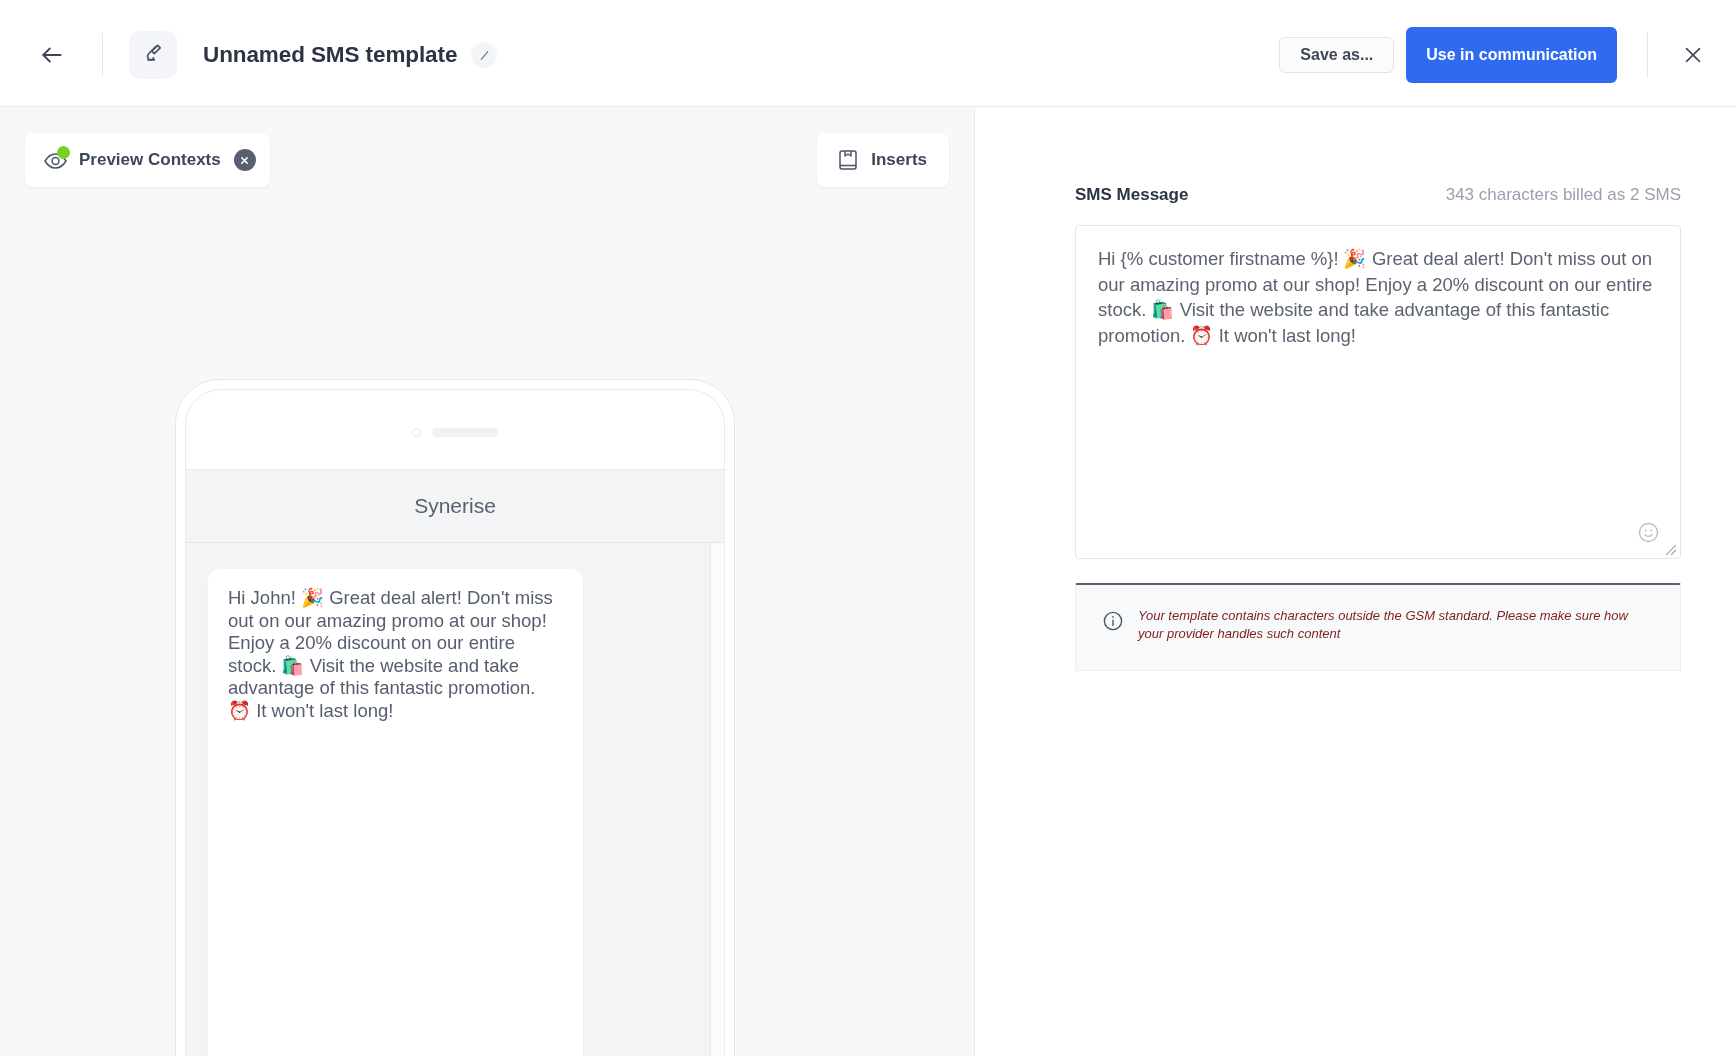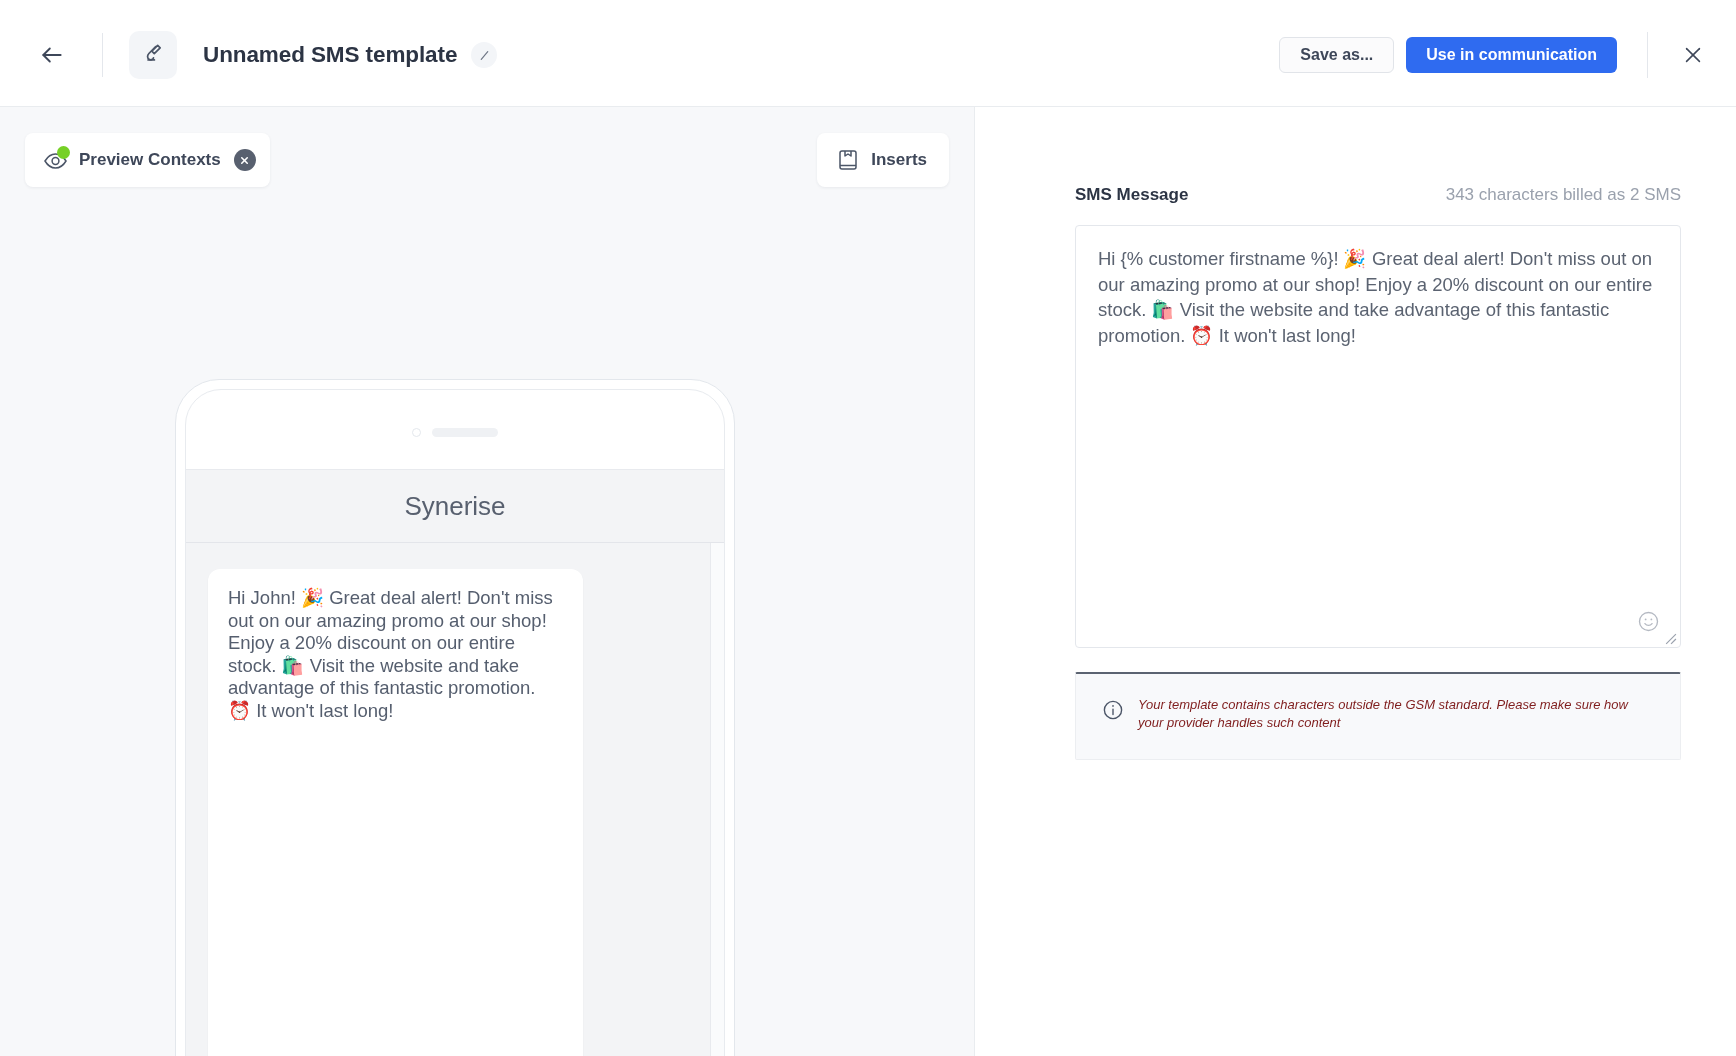--- a/index.html
+++ b/index.html
@@ -44,21 +44,21 @@
     cursor: pointer; color: #6e7685; flex: none;
   }
   .topbar-right { margin-left: auto; display: flex; align-items: center; }
   .btn-secondary {
     height: 36px; padding: 0 20px;
     background: #fbfbfc; border: 1px solid #e1e4e9; border-radius: 6px;
     font-size: 16px; font-weight: bold; color: #3e4759;
     font-family: inherit; cursor: pointer; white-space: nowrap;
   }
   .btn-primary {
-    height: 36px; padding: 0 20px; margin-left: 12px;
+    height: 56px; padding: 0 20px; margin-left: 12px;
     background: #2f6bf0; border: none; border-radius: 6px;
     font-size: 16px; font-weight: bold; color: #ffffff;
     font-family: inherit; cursor: pointer; white-space: nowrap;
   }
   .vdiv2 { width: 1px; height: 46px; background: #e4e7ec; margin: 0 28px 0 30px; }
   .close-btn {
     width: 34px; height: 34px; display: flex; align-items: center; justify-content: center;
     cursor: pointer; color: #3e4759;
   }
 
@@ -121,21 +121,21 @@
   .cam { width: 9px; height: 9px; border-radius: 50%; border: 1px solid #e4e8ed; }
   .speaker { width: 66px; height: 9px; border-radius: 5px; background: #eff1f4; }
   .sms-header {
     margin: 32px 0 0 0;
     height: 74px;
     background: #f3f4f6;
     border-top: 1px solid #e8eaee;
     border-bottom: 1px solid #e3e5ea;
     display: flex; align-items: center; justify-content: center;
   }
-  .sms-header-title { font-size: 26px; color: #58606f; }
+  .sms-header-title { font-size: 21px; color: #58606f; }
   .sms-body {
     background: #f3f4f6;
     height: 100%;
     padding: 26px 22px 0 22px;
     display: flex;
     position: relative;
   }
   .bubble {
     background: #ffffff;
     border-radius: 12px;
@@ -156,21 +156,21 @@
   .field-head {
     display: flex; align-items: baseline; justify-content: space-between;
     margin-bottom: 20px;
   }
   .field-label { font-size: 17px; font-weight: bold; color: #2c3444; }
   .char-count { font-size: 17px; color: #9aa1ad; }
   .ta-wrap {
     position: relative;
     border: 1px solid #e4e7ec;
     border-radius: 4px;
-    height: 423px;
+    height: 334px;
     background: #ffffff;
   }
   .ta-text {
     padding: 20px 24px 0 22px;
     font-size: 18.5px; line-height: 1.39;
     color: #5b6371;
     white-space: pre-wrap;
   }
   .emoji-btn {
     position: absolute; right: 20px; bottom: 14px;

